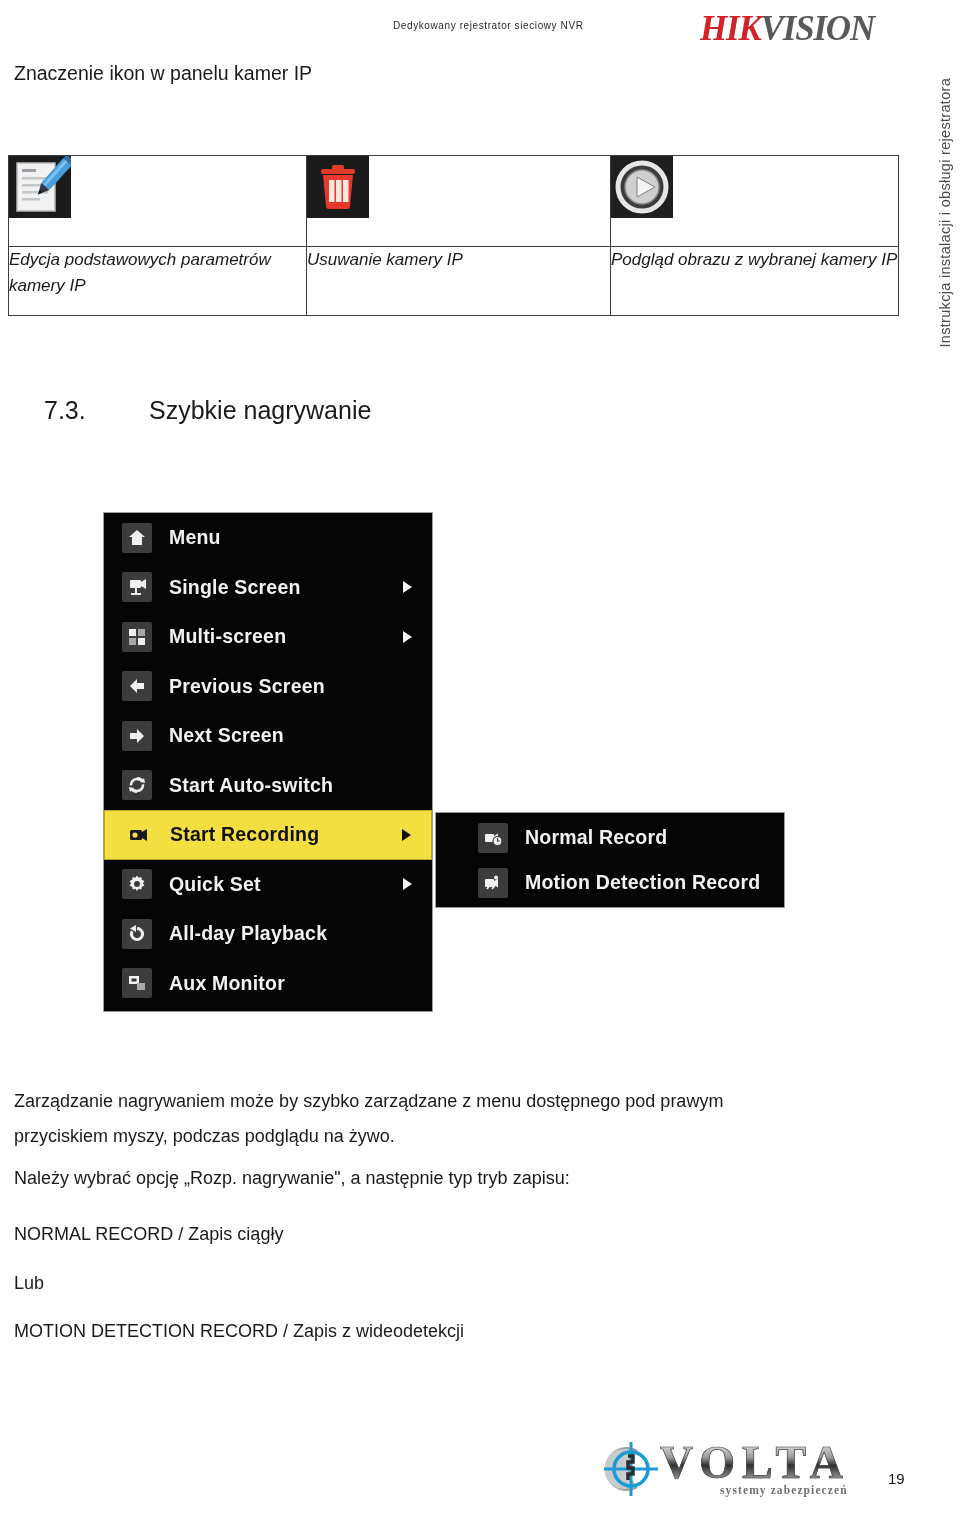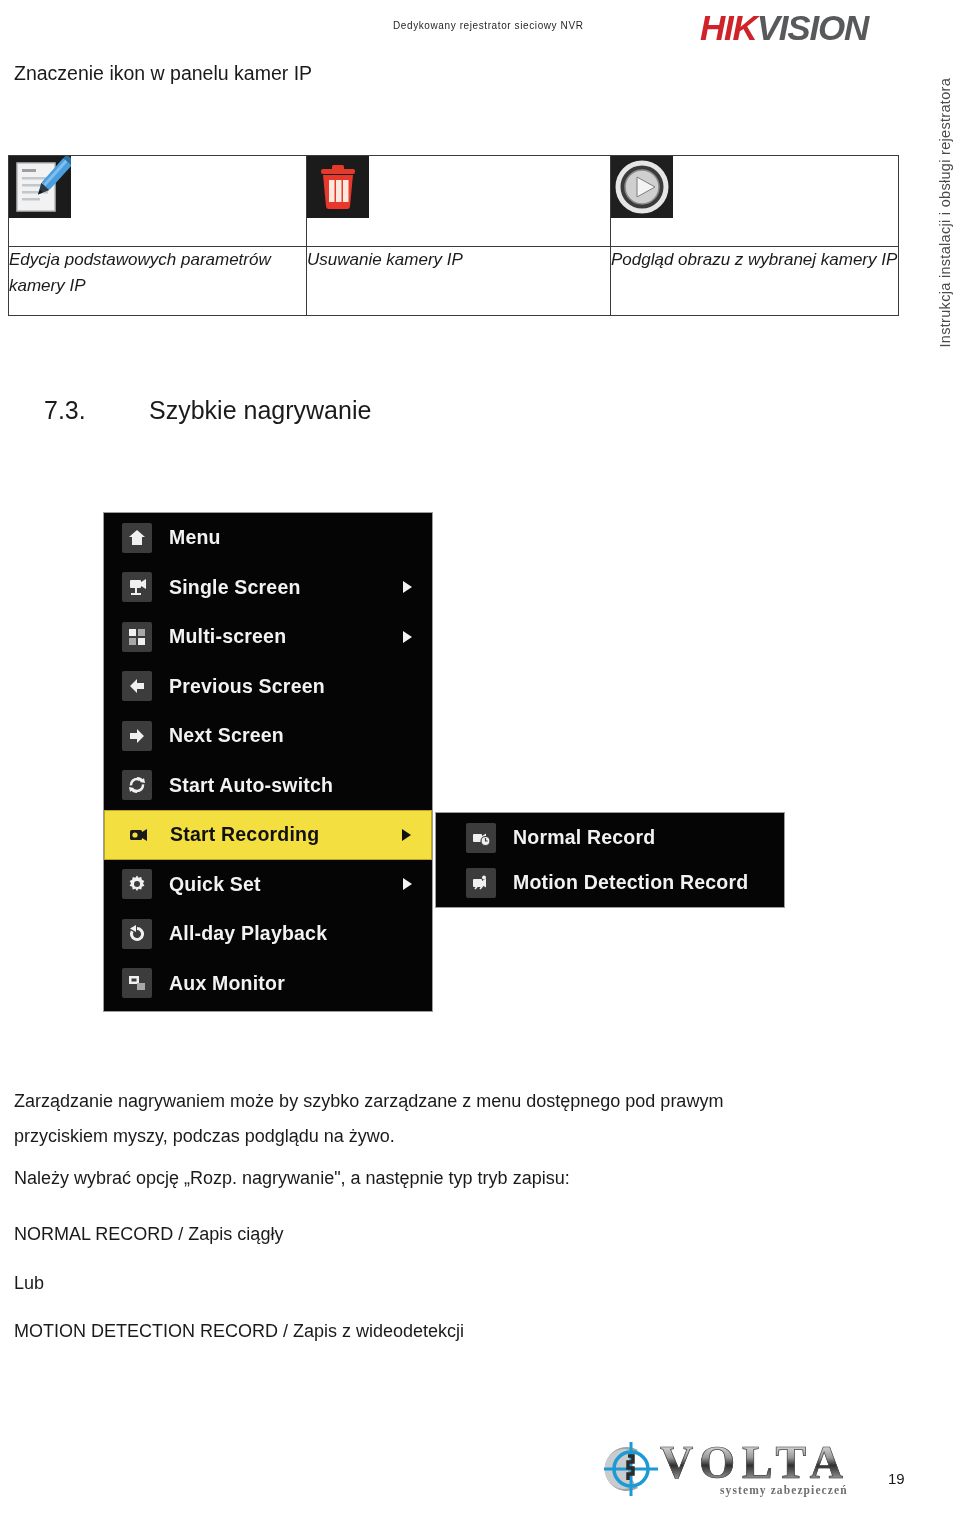--- a/index.html
+++ b/index.html
@@ -33,25 +33,26 @@
     color: #231f20;
     white-space: nowrap;
     font-family: "Liberation Sans", sans-serif;
   }
   .hik-logo {
     position: absolute;
     left: 700px;
     top: 2px;
     height: 36px;
     display: flex;
+    align-items: center;
     font-style: italic;
     font-weight: bold;
     font-size: 35px;
     letter-spacing: -1.2px;
-    font-family: Liberation Sans, sans-serif;
+    font-family: Liberation Serif, serif;
     line-height: 1;
   }
   .hik-red { color: #cf2229; }
   .hik-grey { color: #58595b; }
 
   
   .side-label {
     position: absolute;
     right: 2px;
     top: 78px;
@@ -200,21 +201,21 @@
     height: 96px;
     background: #050505;
     border: 1px solid #9d9d9d;
     box-sizing: border-box;
     padding-top: 2px;
   }
   .sub-item {
     height: 45px;
     display: flex;
     align-items: center;
-    padding-left: 30px;
+    padding-left: 42px;
     box-sizing: border-box;
   }
 
   
   .body-copy { position: absolute; left: 14px; width: 880px; }
   .para {
     font-size: 18px;
     line-height: 1.72;
     color: #1a1a1a;
   }

